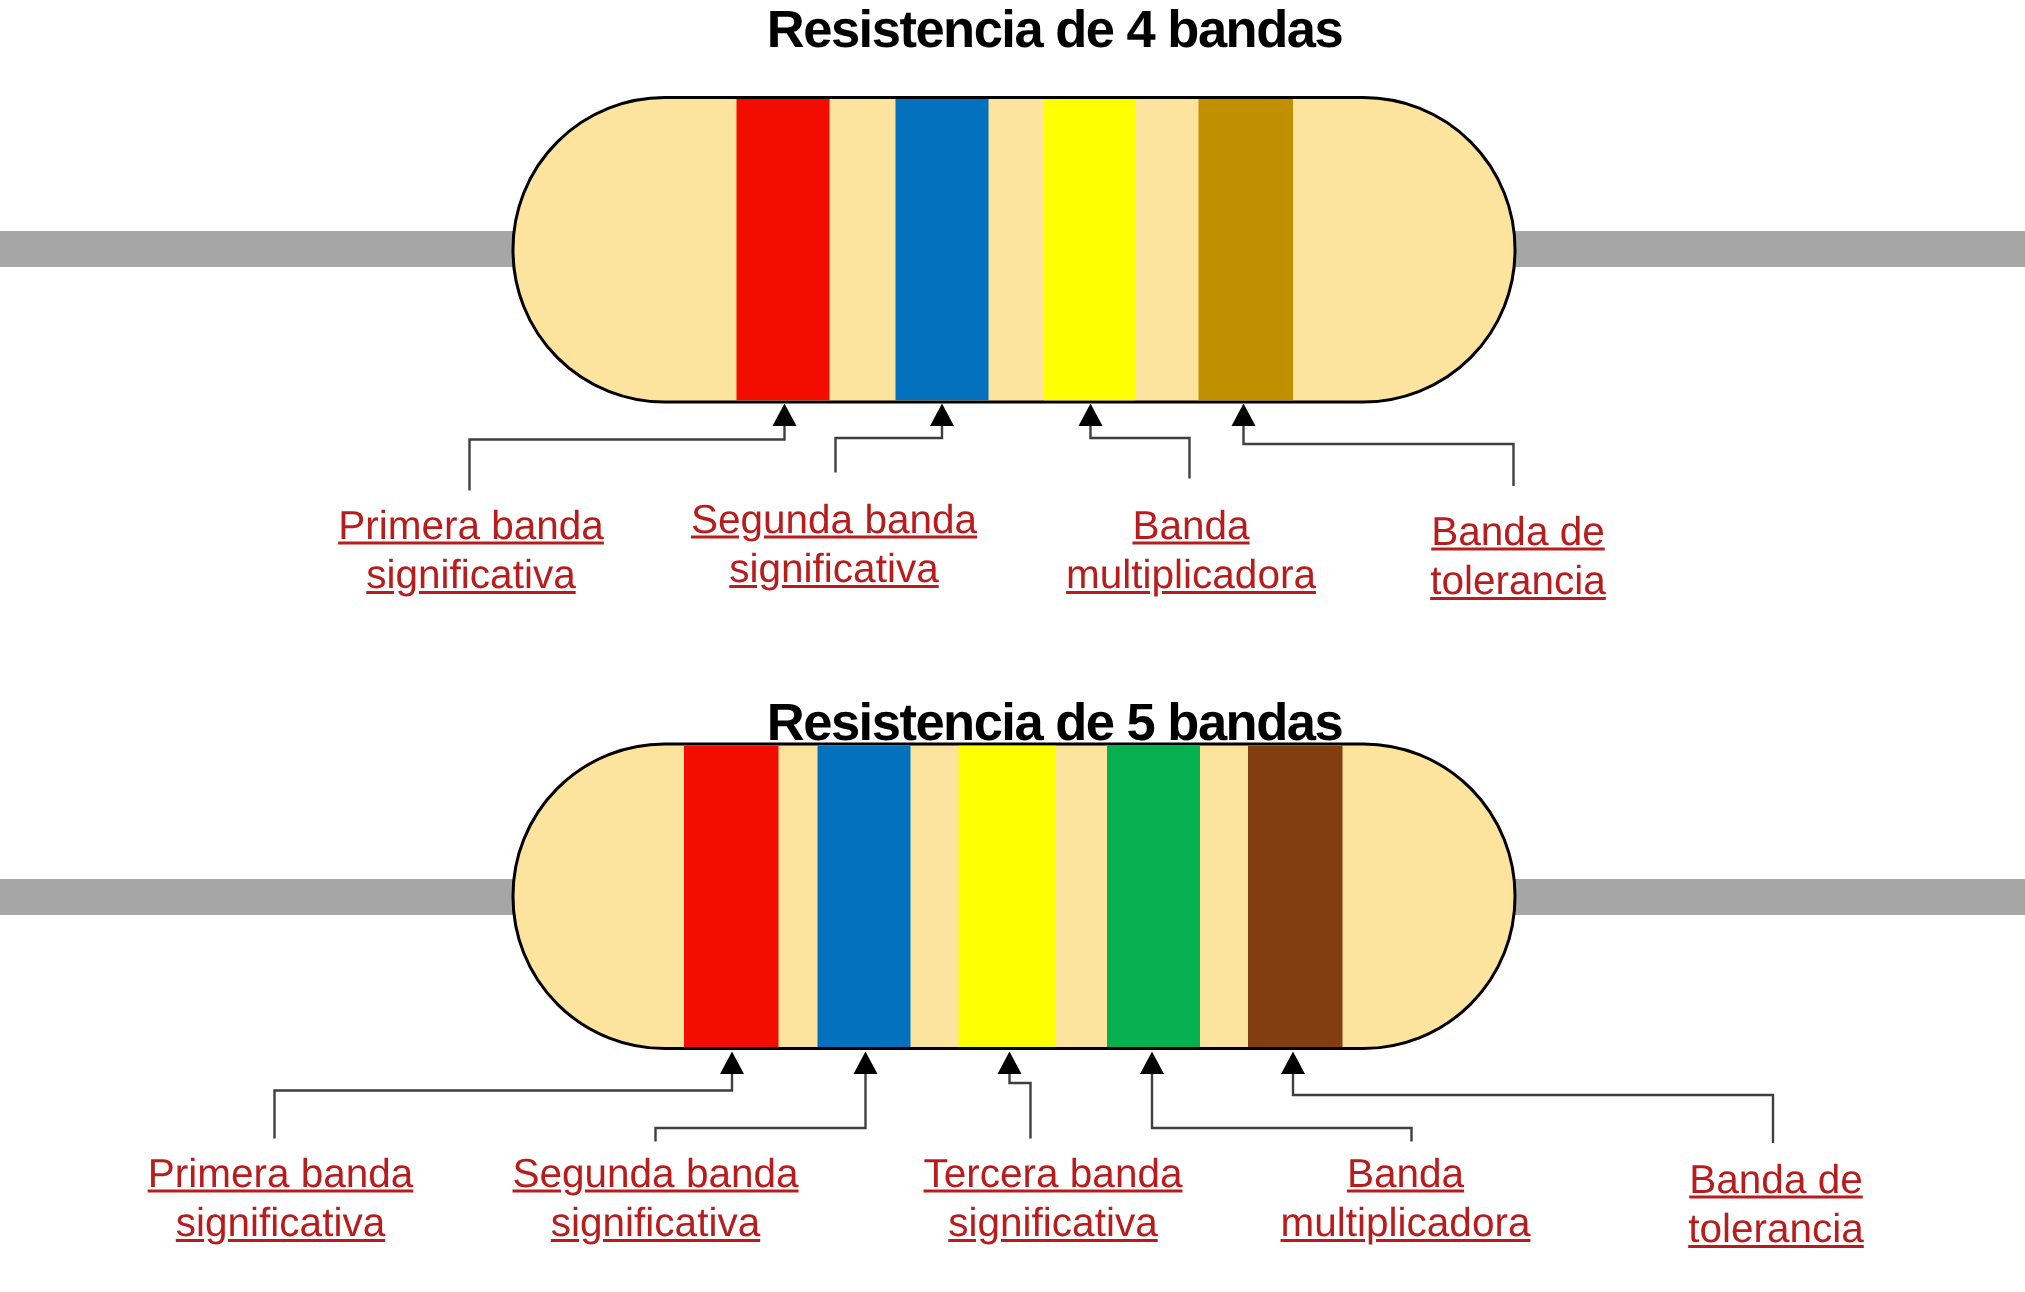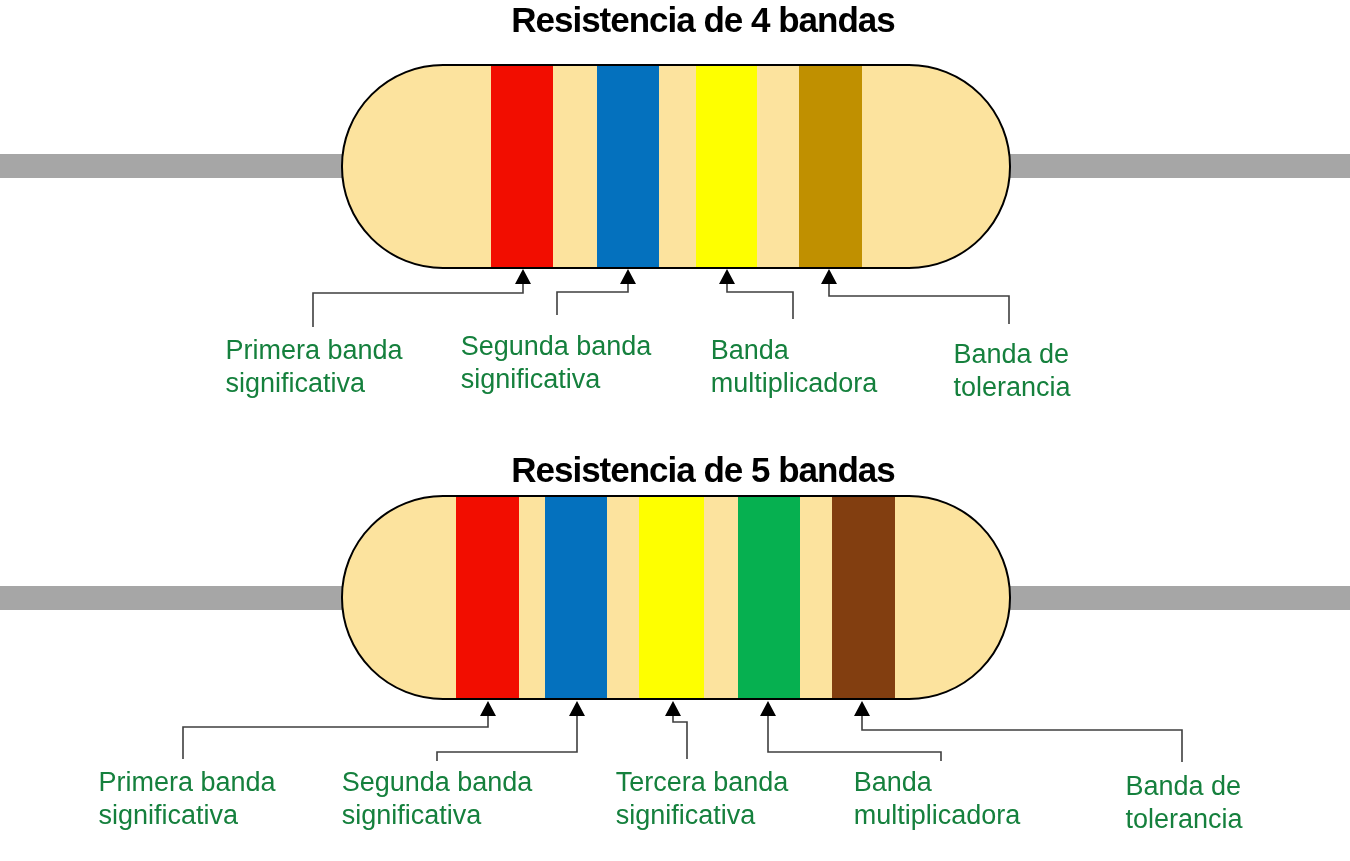--- a/index.html
+++ b/index.html
@@ -46,46 +46,47 @@
     position: absolute;
     left: 0; top: 0;
     width: 1350px;
     height: 861px;
     z-index: 2;
     pointer-events: none;
   }
   .band-label {
     position: absolute;
     transform: translateX(-50%);
-    text-align: left;
+    text-align: center;
     font-size: 27px;
     line-height: 33px;
-    color: #15803d;
+    color: #b91c1c;
     white-space: nowrap;
     z-index: 3;
+    text-decoration: underline;
   }
 </style>
 </head>
 <body>
 
 <div class="stage">
 
   <div class="title" style="left:353px; top:0;">Resistencia de 4 bandas</div>
 
   <div class="lead" style="left: 0px; top: 154px; width: 344px; background: rgb(166, 166, 166);"></div>
   <div class="lead" style="left: 1007px; top: 154px; width: 343px; background: rgb(166, 166, 166);"></div>
 
   <div class="body" style="left: 341px; top: 64px; background: rgb(252, 227, 158);">
     <div class="band" style="left: 148px; width: 62px; background: rgb(242, 13, 0);"></div>
     <div class="band" style="left: 254px; width: 62px; background: rgb(4, 113, 190);"></div>
     <div class="band" style="left: 353px; width: 61px; background: rgb(254, 255, 0);"></div>
     <div class="band" style="left: 456px; width: 63px; background: rgb(192, 144, 0);"></div>
   </div>
 
-  <div class="title" style="left:353px; top:450px;">Resistencia de 5 bandas</div>
+  <div class="title" style="left:353px; top:462px;">Resistencia de 5 bandas</div>
 
   <div class="lead" style="left: 0px; top: 586px; width: 344px; background: rgb(166, 166, 166);"></div>
   <div class="lead" style="left: 1007px; top: 586px; width: 343px; background: rgb(166, 166, 166);"></div>
 
   <div class="body" style="left: 341px; top: 495px; background: rgb(252, 227, 158);">
     <div class="band" style="left: 113px; width: 63px; background: rgb(242, 13, 0);"></div>
     <div class="band" style="left: 202px; width: 62px; background: rgb(4, 113, 190);"></div>
     <div class="band" style="left: 296px; width: 65px; background: rgb(254, 255, 0);"></div>
     <div class="band" style="left: 395px; width: 62px; background: rgb(6, 176, 80);"></div>
     <div class="band" style="left: 489px; width: 63px; background: rgb(130, 62, 16);"></div>

